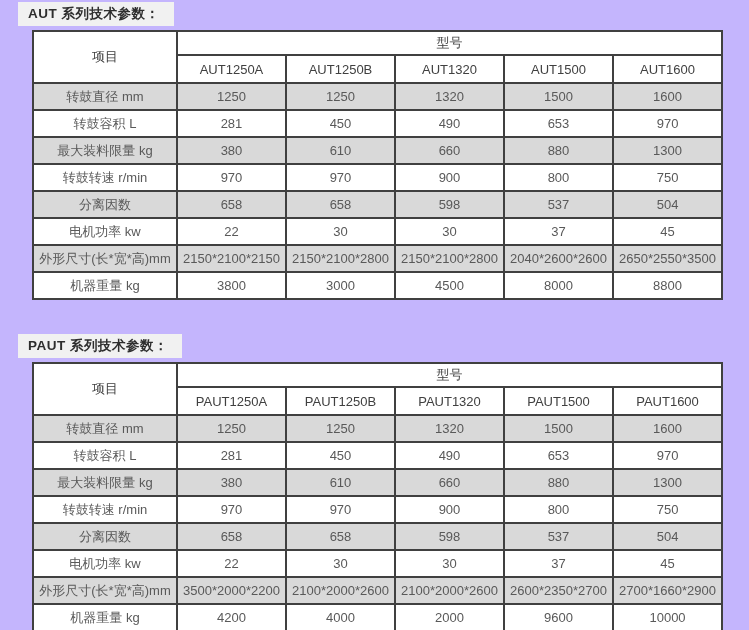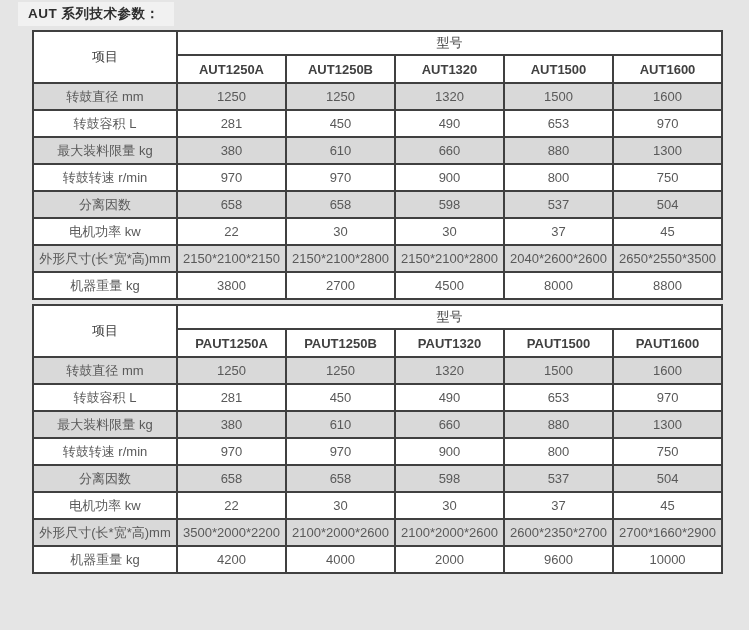--- a/index.html
+++ b/index.html
@@ -5,21 +5,21 @@
   html, body {
     margin: 0;
     padding: 0;
     background: #ffffff;
     font-family: "Liberation Sans", "DejaVu Sans", sans-serif;
   }
   .page {
     position: relative;
     width: 749px;
     height: 630px;
-    background: #e5e5e5;
+    background: #c4b5fd;
     overflow: hidden;
   }
   .section-title {
     display: inline-block;
     margin: 2px 0 0 18px;
     padding: 3px 14px 3px 10px;
     background: #f1f1f1;
     font-size: 13.5px;
     font-weight: bold;
     color: #2e2e2e;
@@ -42,21 +42,21 @@
     vertical-align: middle;
     font-size: 13px;
     color: #595959;
     padding: 0 2px;
     overflow: hidden;
     white-space: nowrap;
   }
   table.spec-table col.c-label { width: 144px; }
   table.spec-table col.c-model { width: 109px; }
   tr.h-model td { height: 22px; color: #404040; font-family: Liberation Mono, monospace; }
-  tr.h-names td { height: 26px; color: #404040; font-weight: bold; }
+  tr.h-names td { height: 26px; color: #404040; }
   tr.data-row td { height: 25px; }
   td.label-cell { color: #4a4a4a; }
   tr.stripe td { background: #d9d9d9; }
 </style>
 </head>
 <body>
 
 <div class="page">
 
   
@@ -137,29 +137,30 @@
           <td class="label-cell">外形尺寸(长*宽*高)mm</td>
           <td>2150*2100*2150</td>
           <td>2150*2100*2800</td>
           <td>2150*2100*2800</td>
           <td>2040*2600*2600</td>
           <td>2650*2550*3500</td>
         </tr>
         <tr class="data-row">
           <td class="label-cell">机器重量 kg</td>
           <td>3800</td>
-          <td>2700</td>
+          <td>3000</td>
           <td>4500</td>
           <td>8000</td>
           <td>8800</td>
         </tr>
       </tbody>
   </table>
 
   
+  <div class="section-title title-gap">PAUT 系列技术参数：</div>
 
   <table class="spec-table">
     <colgroup>
       <col class="c-label">
       <col class="c-model">
         <col class="c-model">
         <col class="c-model">
         <col class="c-model">
         <col class="c-model">
     </colgroup>

